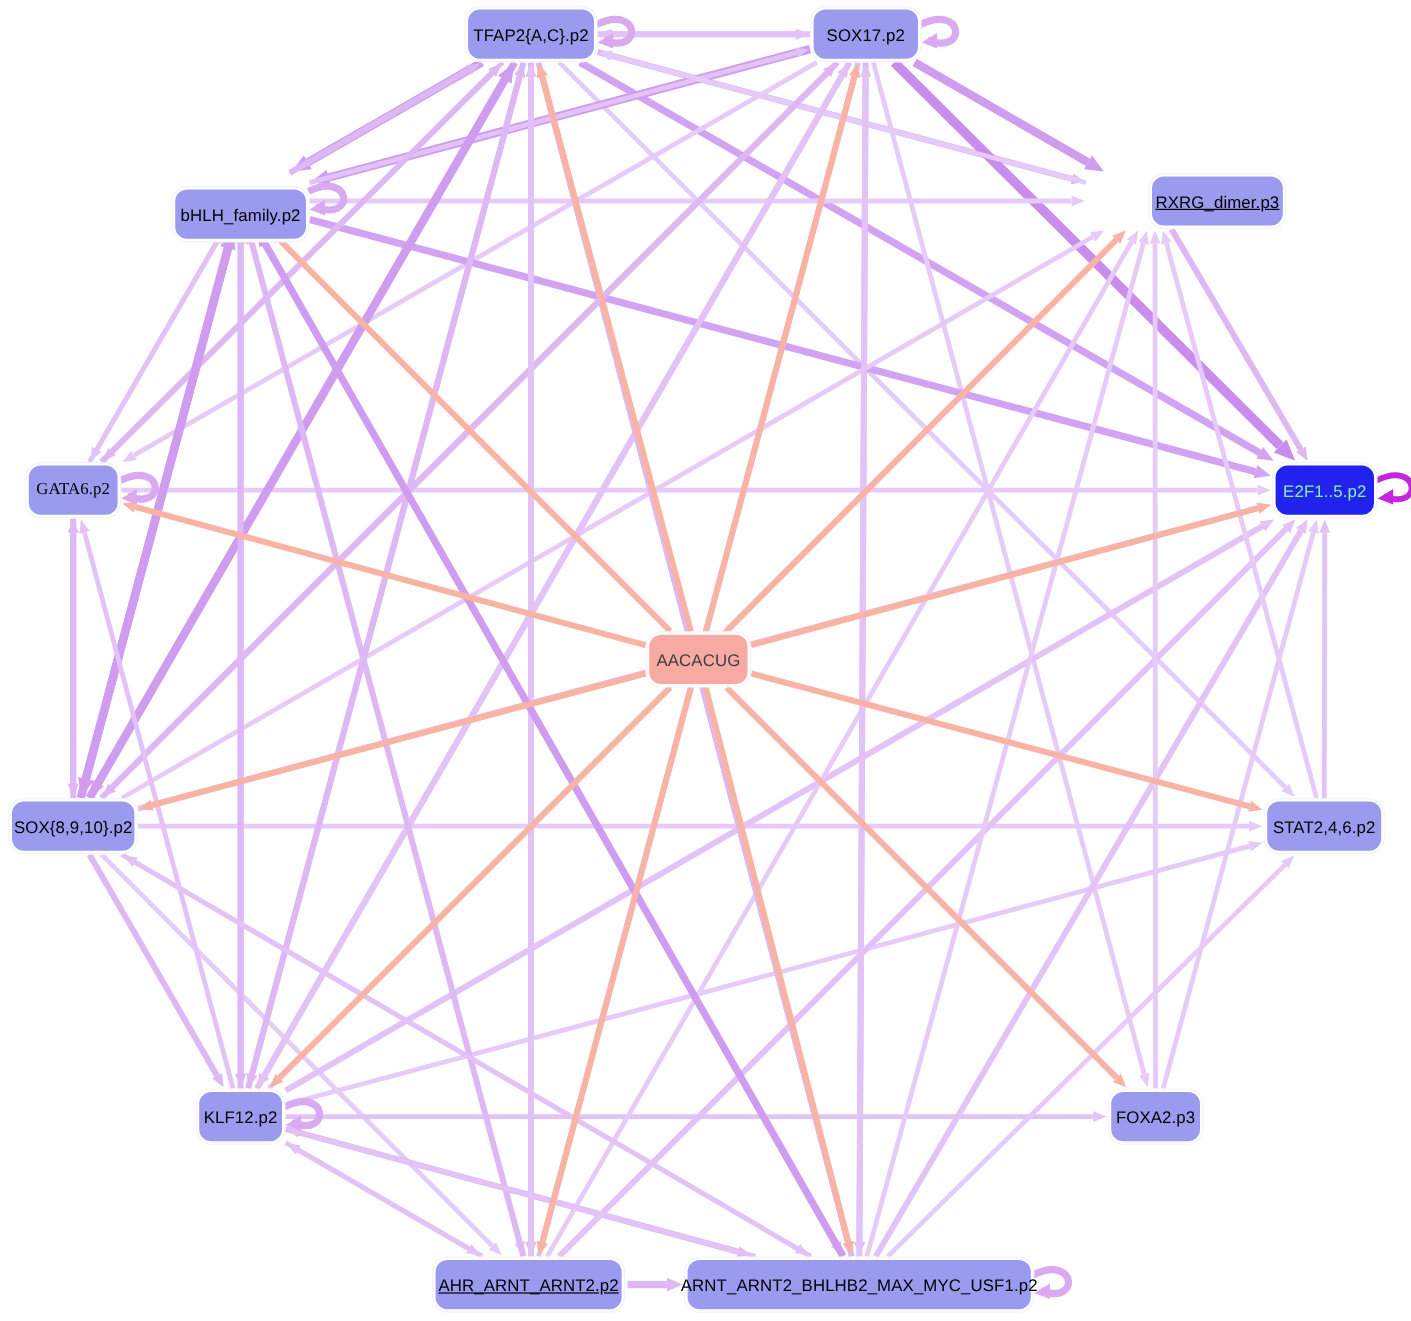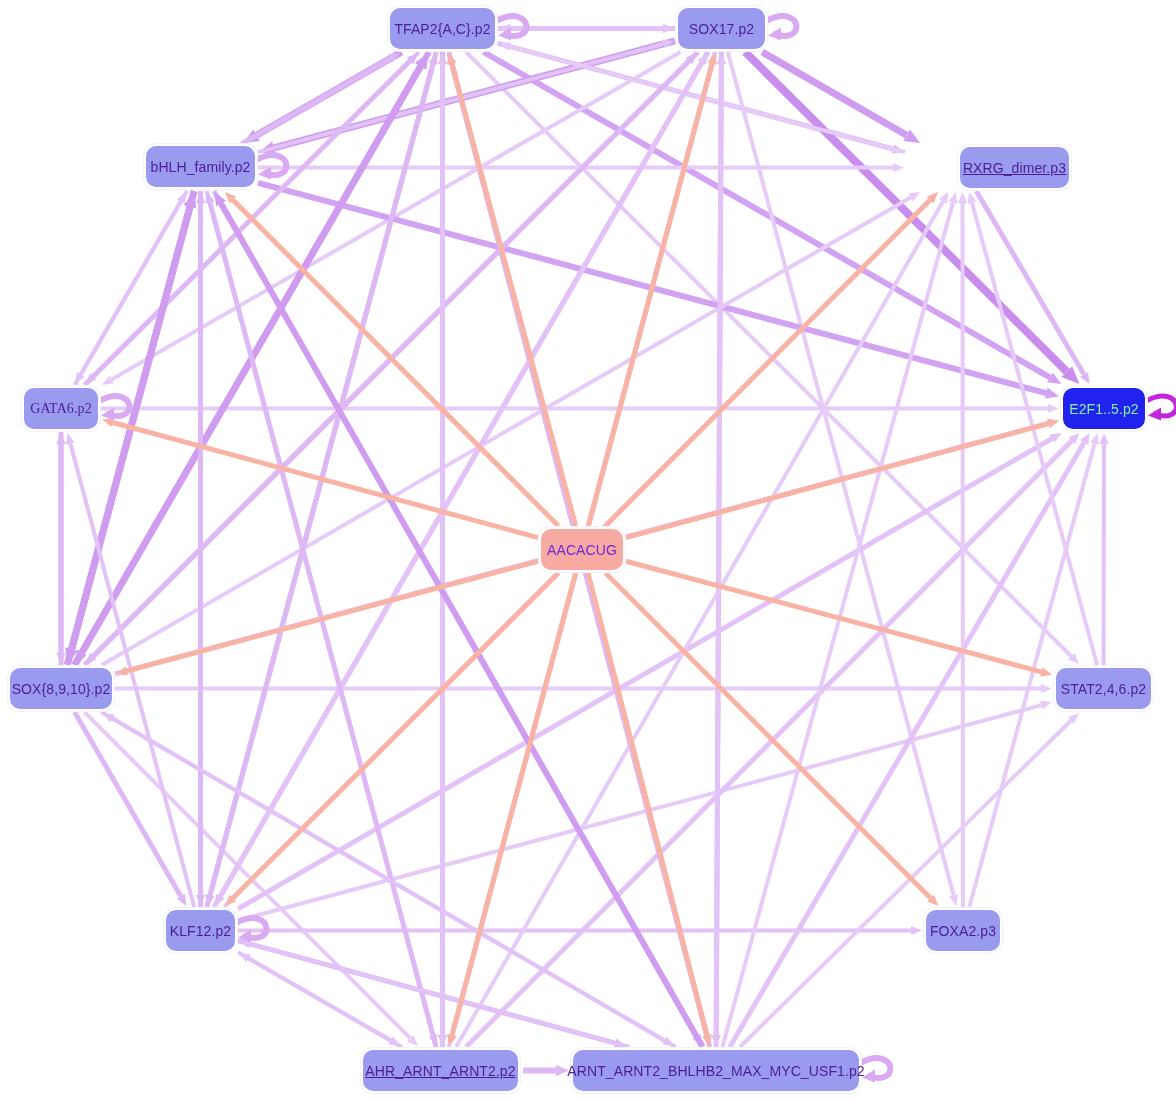--- a/index.html
+++ b/index.html
@@ -24,33 +24,33 @@
   .node {
     position: absolute;
     box-sizing: border-box;
     border-radius: 12px;
     background: #9a9aee;
     border: 2px solid #ffffff;
     box-shadow: 0 0 0 1px #f3f1fb;
     display: flex;
     align-items: center;
     justify-content: center;
-    color: #4c1d95;
+    color: #000000;
     font-size: 14px;
     letter-spacing: 0.1px;
     white-space: nowrap;
     z-index: 5;
   }
   .node.highlight {
     background: #2222ee;
     color: #86efac;
   }
   .node.motif {
     background: #f7aaa1;
-    color: #6d28d9;
+    color: #404040;
   }
 </style>
 </head>
 <body>
 
 <div id="canvas">
   <svg id="edge-layer" viewBox="0 0 1176 1101" xmlns="http://www.w3.org/2000/svg">
       <g>
         <line x1="498.00" y1="28.50" x2="663.00" y2="28.50" stroke="#e2c2f7" stroke-width="5" stroke-linecap="butt"></line>
         <polygon points="674.00,28.50 663.00,33.25 663.00,23.75" fill="#e2c2f7"></polygon>
@@ -424,21 +424,21 @@
         <polygon points="862,1077.5 875,1069.5 875,1082.5" fill="#d9a9f2"></polygon>
       </g>
     </svg>
   <div id="node-layer">
       <div class="node" style="left: 388px; top: 6px; width: 109px; height: 45px;">
         <span>TFAP2{A,C}.p2</span>
       </div>
       <div class="node" style="left: 676px; top: 6px; width: 91px; height: 45px;">
         <span>SOX17.p2</span>
       </div>
-      <div class="node" style="left: 144px; top: 144px; width: 113px; height: 45px;">
+      <div class="node" style="left: 144px; top: 156px; width: 113px; height: 45px;">
         <span>bHLH_family.p2</span>
       </div>
       <div class="node" style="left: 958px; top: 145px; width: 113px; height: 45px; text-decoration: underline;">
         <span>RXRG_dimer.p3</span>
       </div>
       <div class="node" style="left: 22px; top: 386px; width: 78px; height: 45px; font-family: Liberation Serif, serif;">
         <span>GATA6.p2</span>
       </div>
       <div class="node highlight" style="left: 1061px; top: 386px; width: 86px; height: 45px;">
         <span>E2F1..5.p2</span>

